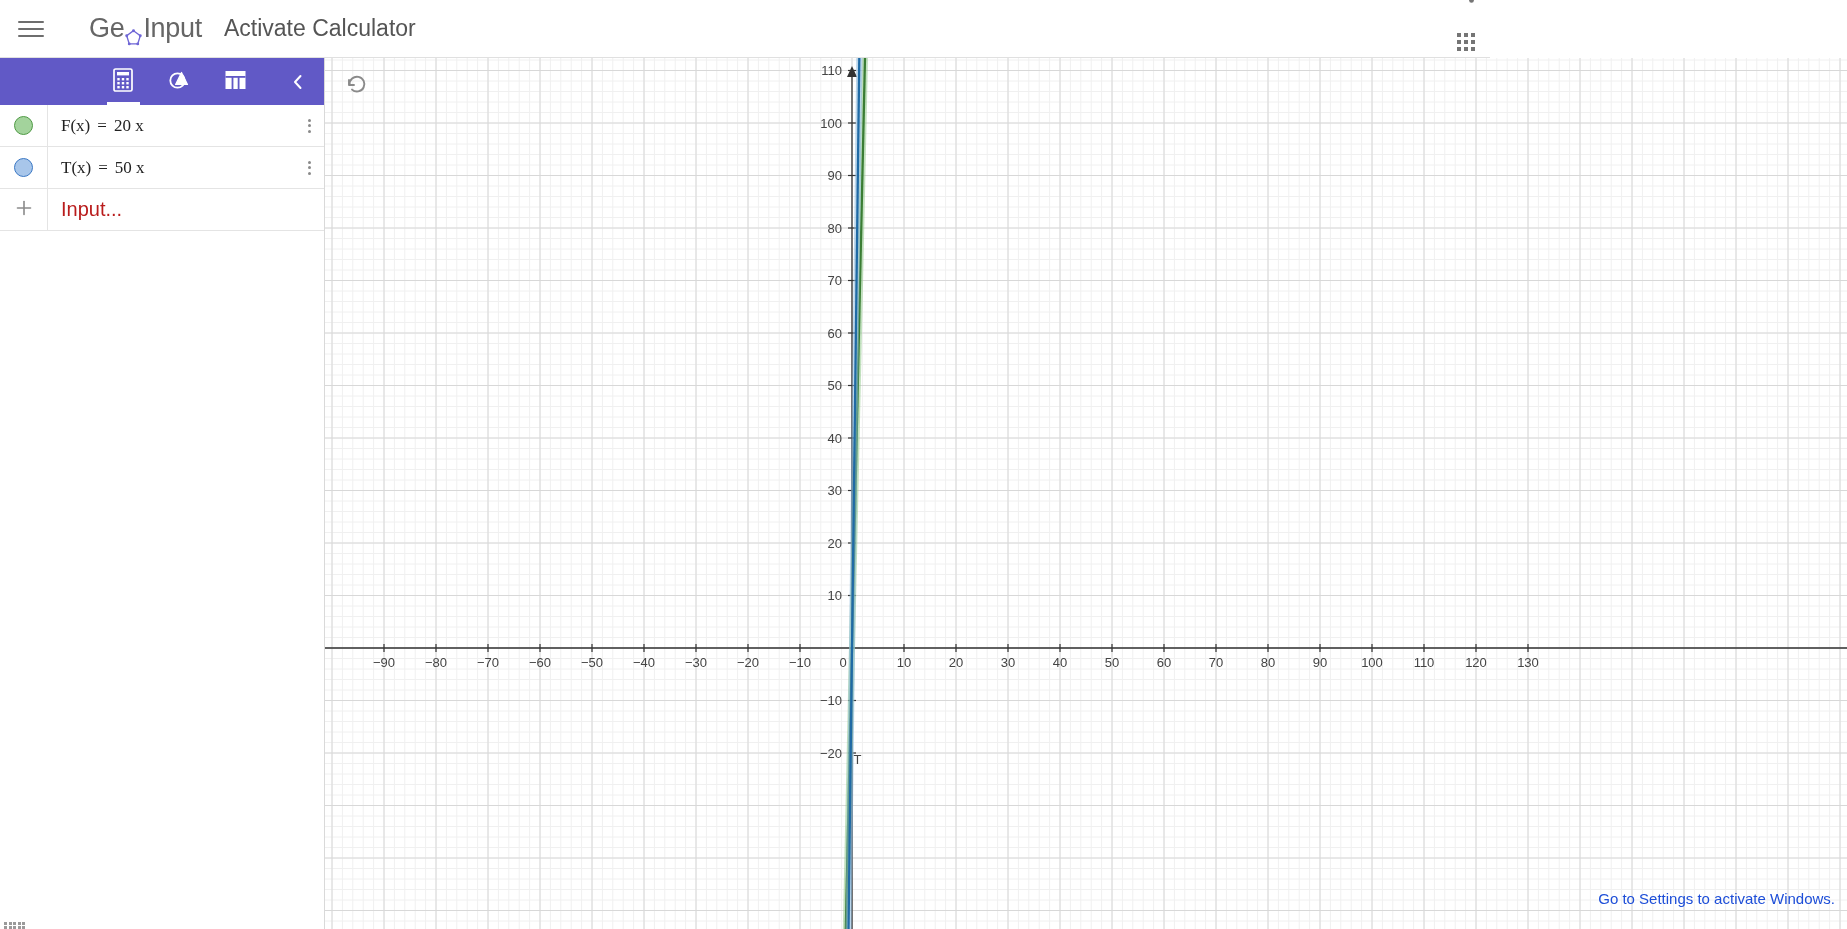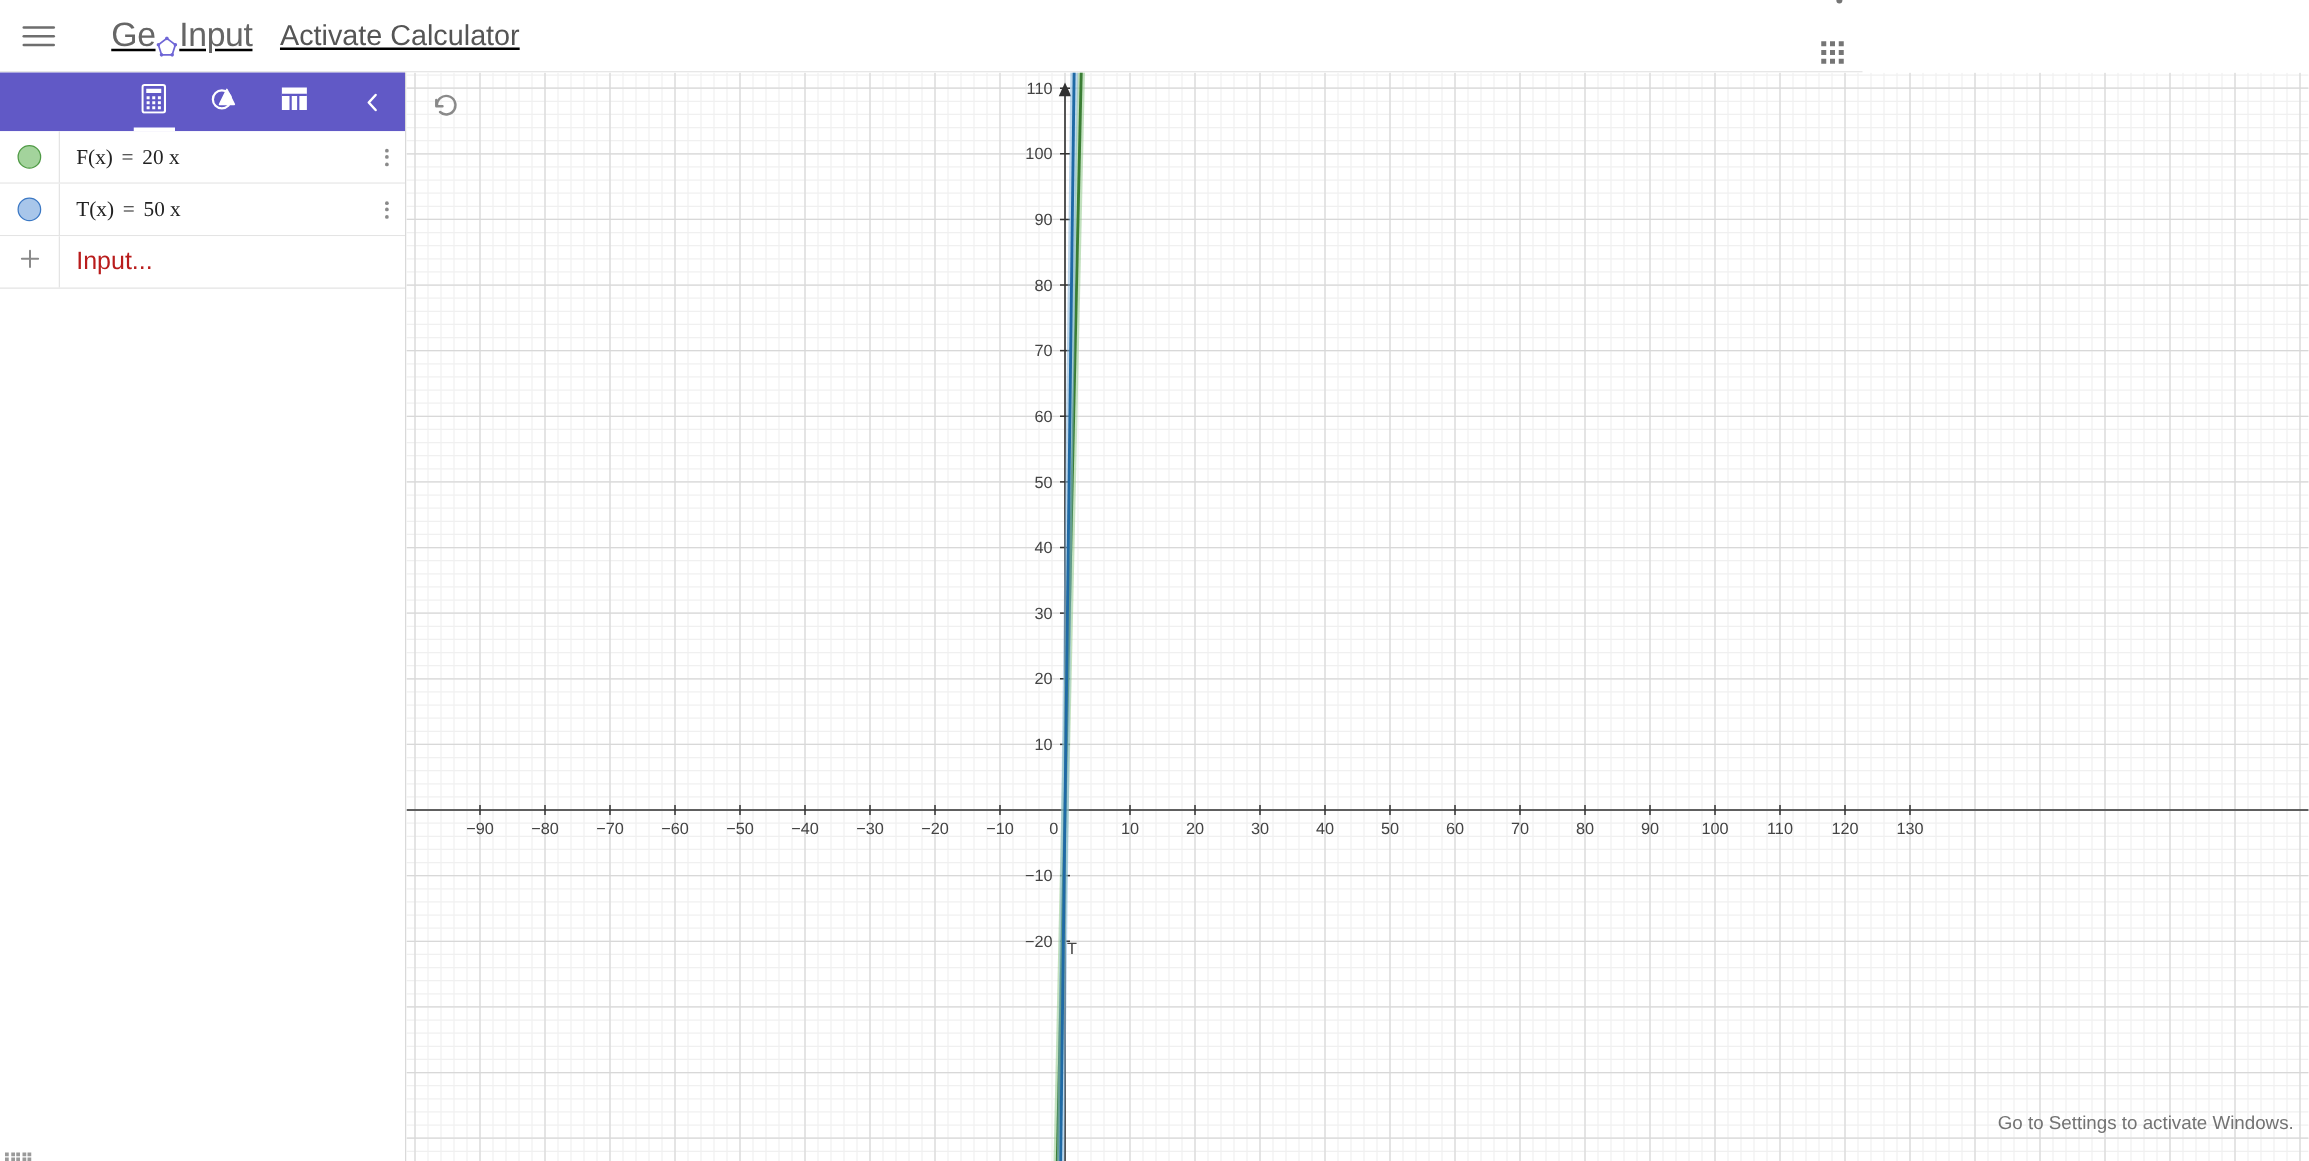--- a/index.html
+++ b/index.html
@@ -15,21 +15,20 @@
   
   .appbar {
     position: absolute;
     top: 0; left: 0;
     width: 1490px;
     height: 58px;
     background: #ffffff;
     border-bottom: 1px solid #e0e0e0;
     display: flex;
     align-items: center;
-    text-decoration: underline;
   }
   .hamburger {
     width: 28px; height: 22px;
     margin-left: 18px;
     display: flex; flex-direction: column;
     justify-content: space-between;
     cursor: pointer;
     padding: 3px 0;
   }
   .hamburger span {
@@ -242,21 +241,21 @@
     pointer-events: none;
   }
   .watermark .wm1 {
     font-size: 26px;
     color: #d2d2d2;
     line-height: 1.25;
     font-family: "Liberation Sans", sans-serif;
   }
   .watermark .wm2 {
     font-size: 15px;
-    color: #737373;
+    color: #1d4ed8;
     font-family: "Liberation Sans", sans-serif;
   }
   .axis-label {
     font-family: "Liberation Sans", sans-serif;
     font-size: 13px;
     fill: #444444;
   }
 </style>
 </head>
 <body>

